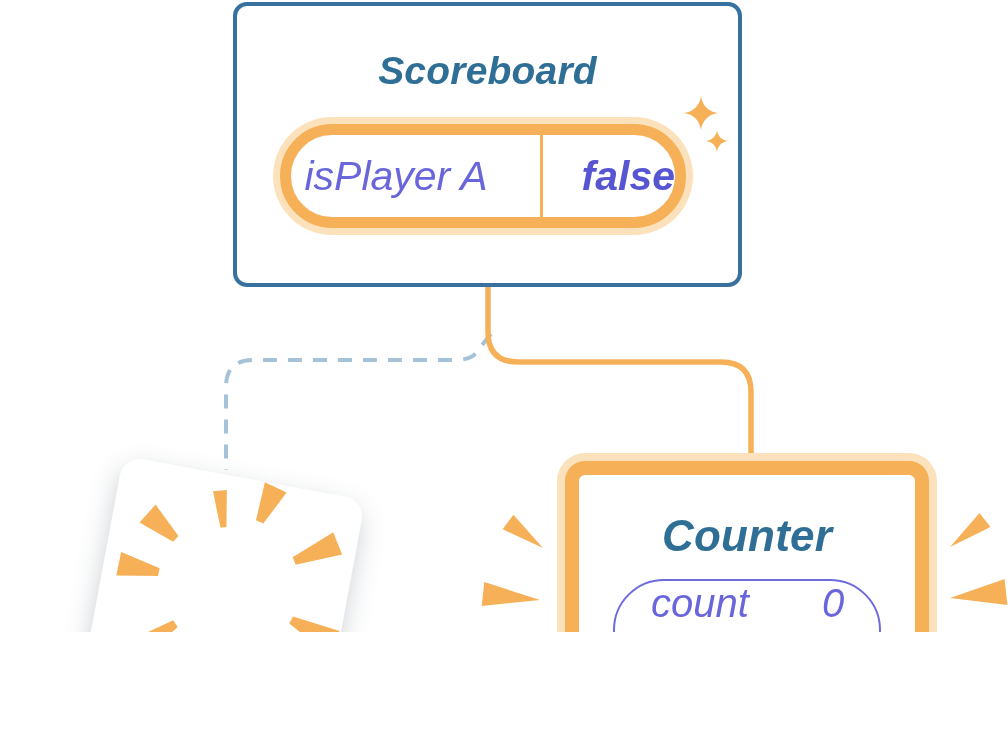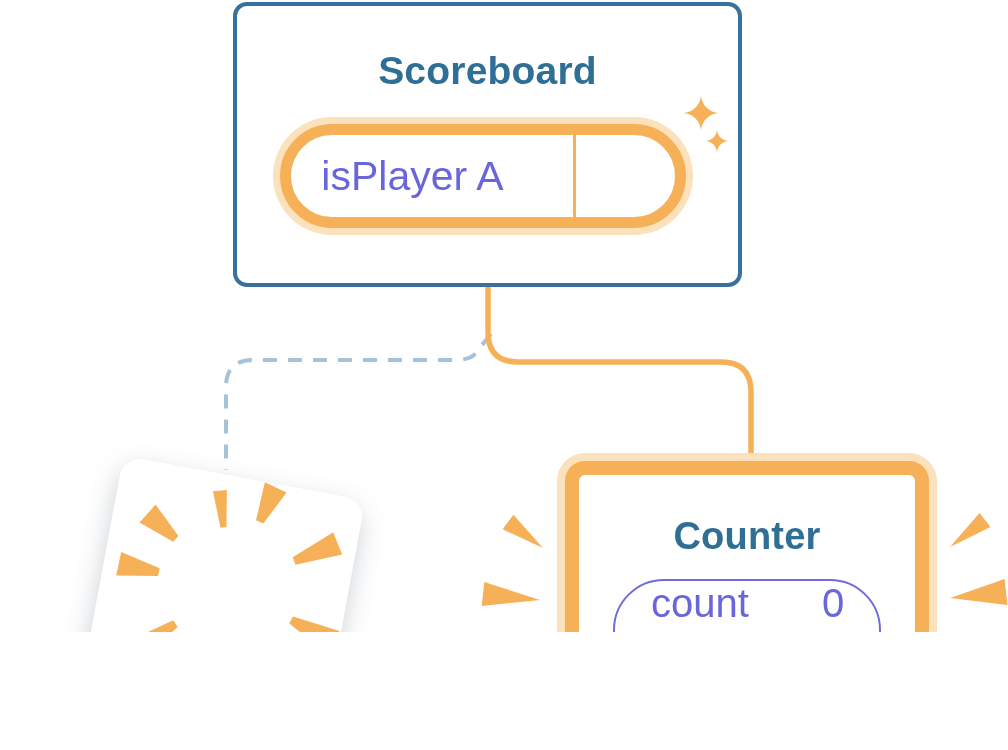--- a/index.html
+++ b/index.html
@@ -1,18 +1,19 @@
 <!DOCTYPE html>
 <html style="--bg: #FFFFFF; --card-border-blue: #38719E; --title-teal: #2F6F96; --orange: #F6B158; --orange-light: #FBE2BC; --purple: #6966DC; --purple-bold: #5755D1; --pill-border-purple: #6E6CDC; --dashed-blue: #A5C2D8;"><head>
 <meta charset="utf-8">
 <style>
   html,body{margin:0;padding:0;background:#fff;}
   .canvas{
     position:relative;width:1008px;height:632px;overflow:hidden;background:var(--bg,#fff);
     font-family:"Liberation Sans",sans-serif;
+    font-style:italic;
   }
   svg{display:block;}
   .connectors{position:absolute;left:0;top:0;z-index:1;}
   .orange-connector{fill:none;stroke:var(--orange);stroke-width:5.5;}
   .dashed-connector{fill:none;stroke:var(--dashed-blue);stroke-width:4;stroke-dasharray:14 11;}
 
   
   .scoreboard-card{
     position:absolute;left:233px;top:2px;width:509px;height:285px;z-index:3;
     box-sizing:border-box;background:#fff;border:4px solid var(--card-border-blue);
@@ -45,21 +46,21 @@
   }
   .burst{position:absolute;left:0;top:0;}
   .burst polygon{fill:var(--orange);}
 
   
   .counter-card{
     position:absolute;left:565px;top:461px;width:364px;height:277px;z-index:3;
     box-sizing:border-box;background:#fff;border:14px solid var(--orange);
     border-radius:20px;box-shadow:0 0 0 8px var(--orange-light);text-align:center;
   }
-  .counter-card .card-title{margin-top:38px;font-size:38px;}
+  .counter-card .card-title{margin-top:38px;font-size:44px;}
   .cnt-pill{
     width:268px;height:102px;margin:20px auto 0;box-sizing:border-box;background:#fff;
     border:2.5px solid var(--pill-border-purple);border-radius:52px;
     display:flex;align-items:flex-start;overflow:hidden;
   }
   .cnt-pill .pill-label{width:170px;display:flex;align-items:center;justify-content:center;
     color:var(--purple);font-size:40px;}
   .cnt-pill .pill-divider{width:2px;background:var(--pill-border-purple);}
   .cnt-pill .pill-value{flex:1;display:flex;align-items:center;justify-content:center;
     color:var(--purple);font-size:40px;}
@@ -92,20 +93,21 @@
       <polygon points="236.7,157.9 244.5,133.1 196.0,127.3 193.6,134.9"></polygon>
     </svg>
   </div>
 
   <div class="scoreboard-card">
     <div class="card-title">Scoreboard</div>
   </div>
   <div class="sb-pill">
     <div class="pill-label">isPlayer A</div>
     <div class="pill-divider"></div>
+    <div class="pill-value">false</div>
   </div>
   <svg class="sparkles" width="52" height="62" viewBox="0 0 52 62">
     <path d="M18,3 C19.3,12.5 25.5,18.7 35,20 C25.5,21.3 19.3,27.5 18,37 C16.7,27.5 10.5,21.3 1,20 C10.5,18.7 16.7,12.5 18,3 Z"></path>
     <path d="M34,37 C34.8,43.2 38.8,47.2 45,48 C38.8,48.8 34.8,52.8 34,59 C33.2,52.8 29.2,48.8 23,48 C29.2,47.2 33.2,43.2 34,37 Z"></path>
   </svg>
 
   <div class="counter-card">
     <div class="card-title">Counter</div>
     <div class="cnt-pill">
       <div class="pill-label">count</div>

